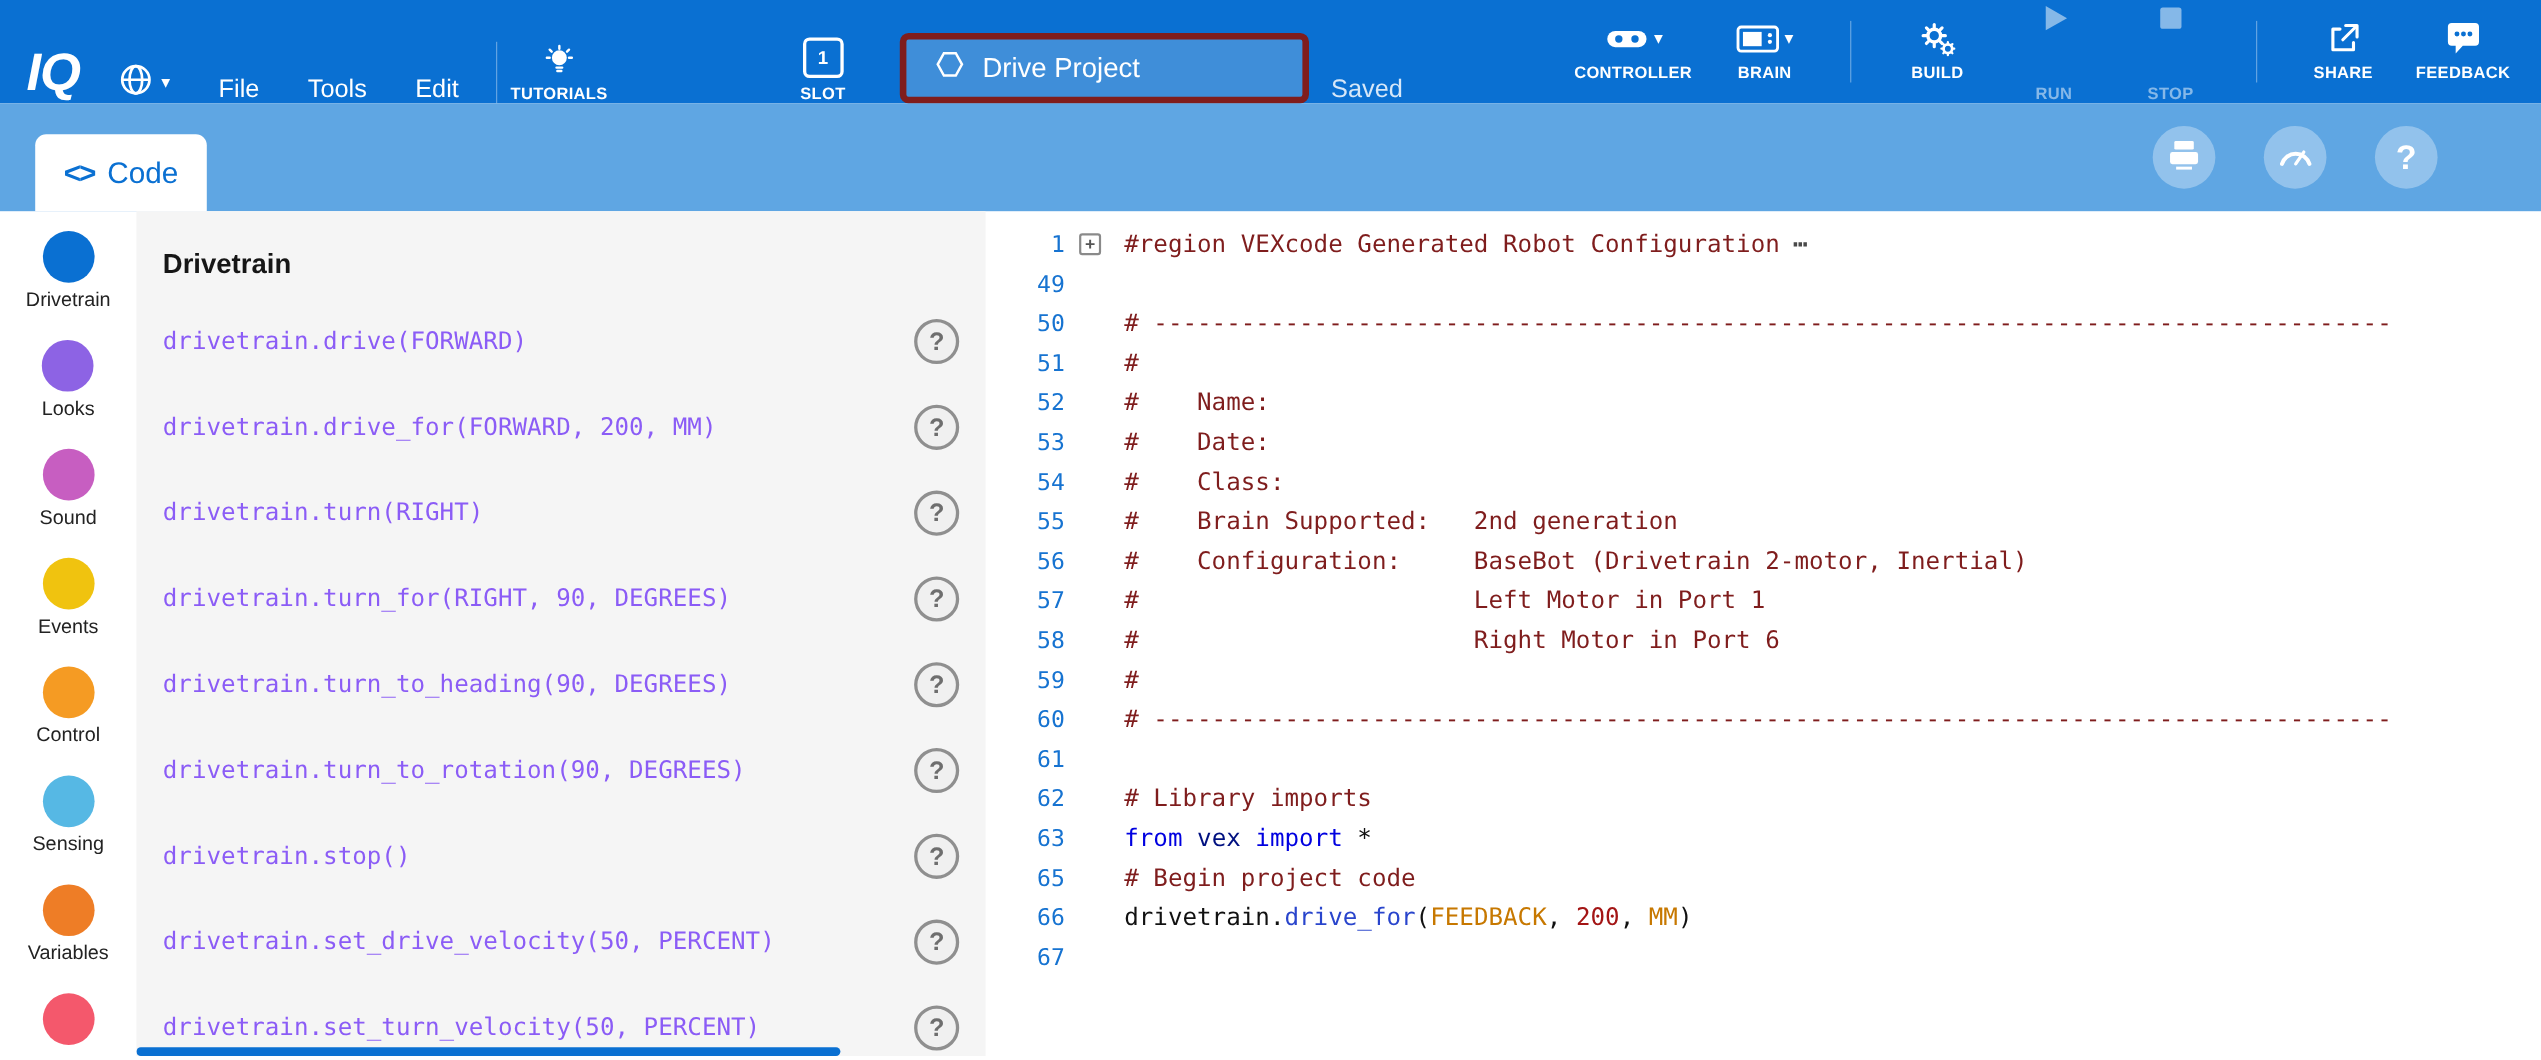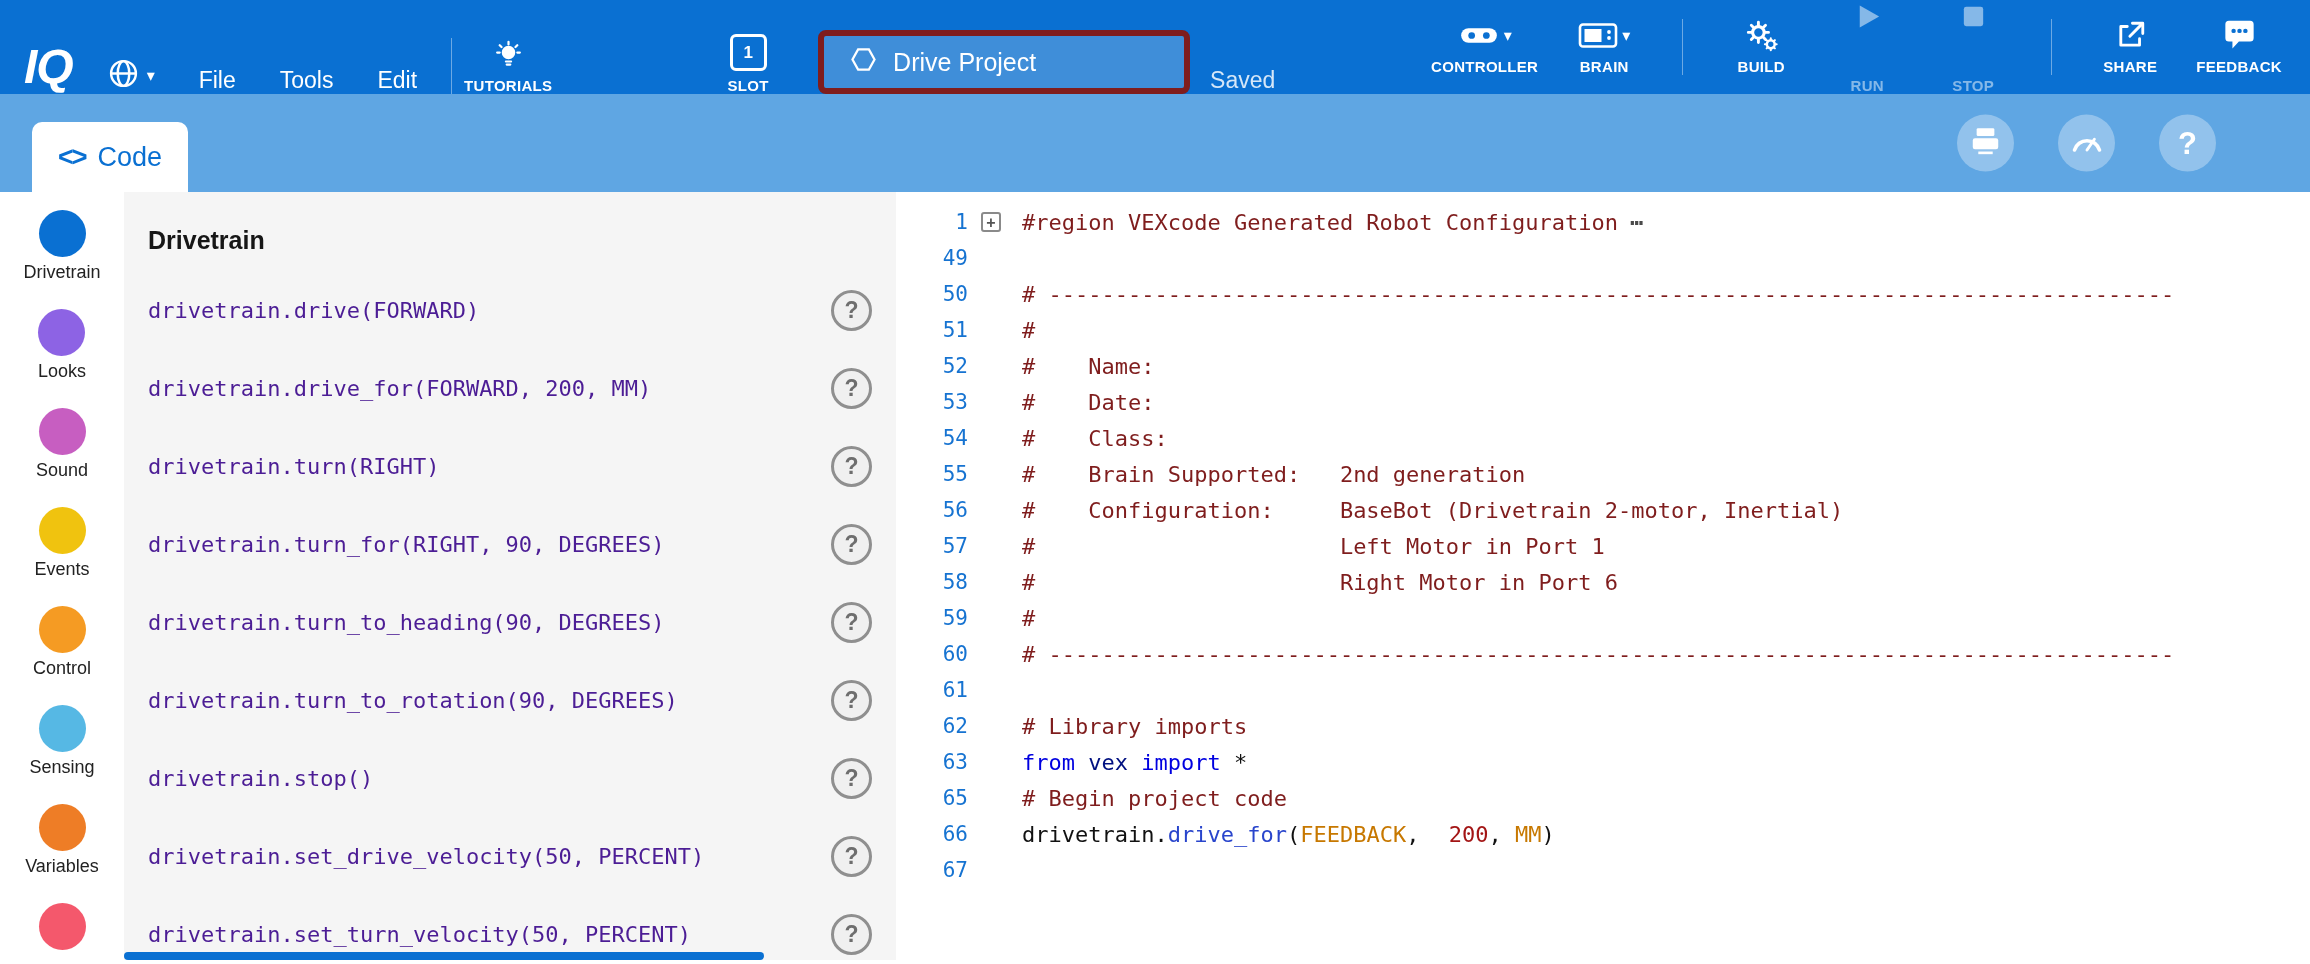--- a/index.html
+++ b/index.html
@@ -46,41 +46,41 @@
   .categories{width:124px;background:#fff;padding-top:18px;display:flex;flex-direction:column;
               align-items:center;overflow:hidden;flex:none;}
   .cat-item{height:99px;display:flex;flex-direction:column;align-items:center;cursor:pointer;flex:none;}
   .cat-dot{width:47px;height:47px;border-radius:50%;}
   .cat-label{font-size:18px;color:#222;margin-top:5px;white-space:nowrap;}
 
   .commands{width:772px;background:#f5f5f5;position:relative;padding-top:34px;overflow:hidden;
             flex:none;box-sizing:border-box;}
   .commands h2{font-size:25px;font-weight:700;margin:0 0 16px 24px;color:#161616;}
   .cmd-row{height:78px;display:flex;align-items:center;justify-content:space-between;padding:0 24px;}
-  .cmd-text{font-family:"DejaVu Sans Mono",monospace;font-size:22px;color:#4c1d95;white-space:nowrap;}
+  .cmd-text{font-family:"DejaVu Sans Mono",monospace;font-size:22px;color:#8b5cf6;white-space:nowrap;}
   .help-btn{width:41px;height:41px;border-radius:50%;border:3px solid #8f8f8f;color:#6e6e6e;
             background:#f0f0f0;display:flex;align-items:center;justify-content:center;
             font-size:23px;font-weight:700;cursor:pointer;box-sizing:border-box;flex:none;}
   .hscroll{position:absolute;left:0;bottom:0;width:640px;height:8px;background:#0a70d2;border-radius:4px;}
 
   .editor{flex:1;background:#fff;padding-top:12px;overflow:hidden;
           font-family:"DejaVu Sans Mono",monospace;}
   .ed-line{display:flex;height:36px;align-items:center;}
   .ed-num{width:72px;text-align:right;color:#1673d1;font-size:21px;flex:none;}
   .ed-fold{width:54px;padding-left:13px;box-sizing:border-box;flex:none;display:flex;align-items:center;}
   .fold-box{width:20px;height:20px;border:2px solid #8a8a8a;border-radius:3px;color:#555;
             font-size:16px;font-weight:700;line-height:17px;text-align:center;background:#fff;
             font-family:"Liberation Sans",sans-serif;box-sizing:border-box;cursor:pointer;}
   .ed-code{white-space:pre;font-size:22px;color:#111;}
   .ellipsis{color:#4a4a4a;margin-left:12px;letter-spacing:3px;font-weight:700;cursor:pointer;}
   .tk-comment{color:#7f1d1d;}
   .tk-kw{color:#0000e0;}
   .tk-plain{color:#111;}
   .tk-const{color:#c77800;}
-  .tk-num{color:#a31515;margin-left:16px;}
+  .tk-num{color:#a31515;}
   .tk-func{color:#2945cc;}
   .tk-name{color:#001080;}
 </style>
 </head>
 <body>
 
 <div class="app">
 
   <header class="topbar">
     <div class="logo">IQ</div>

